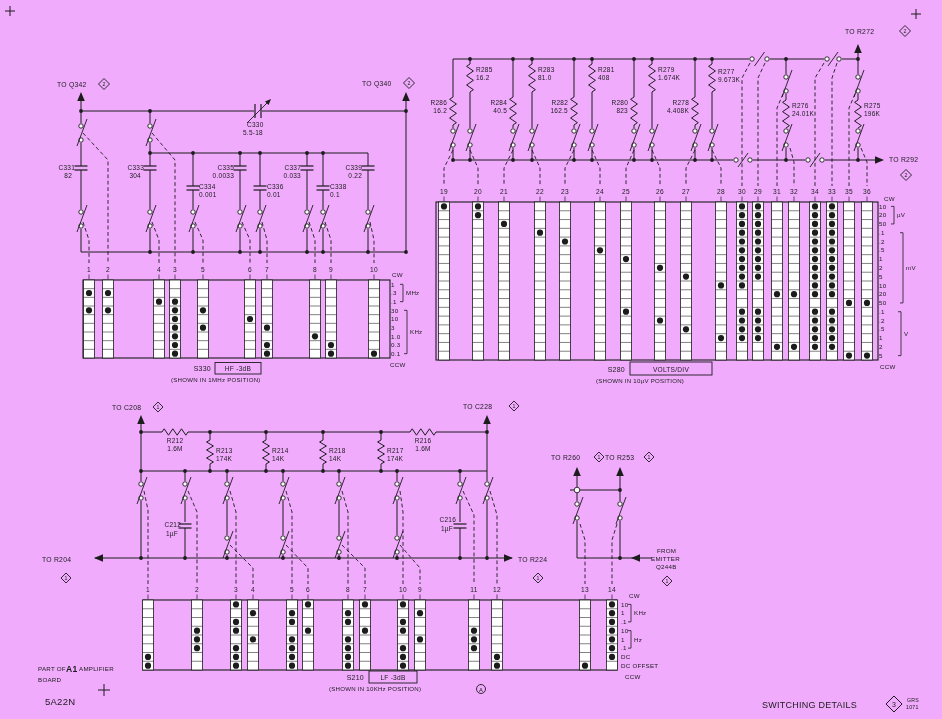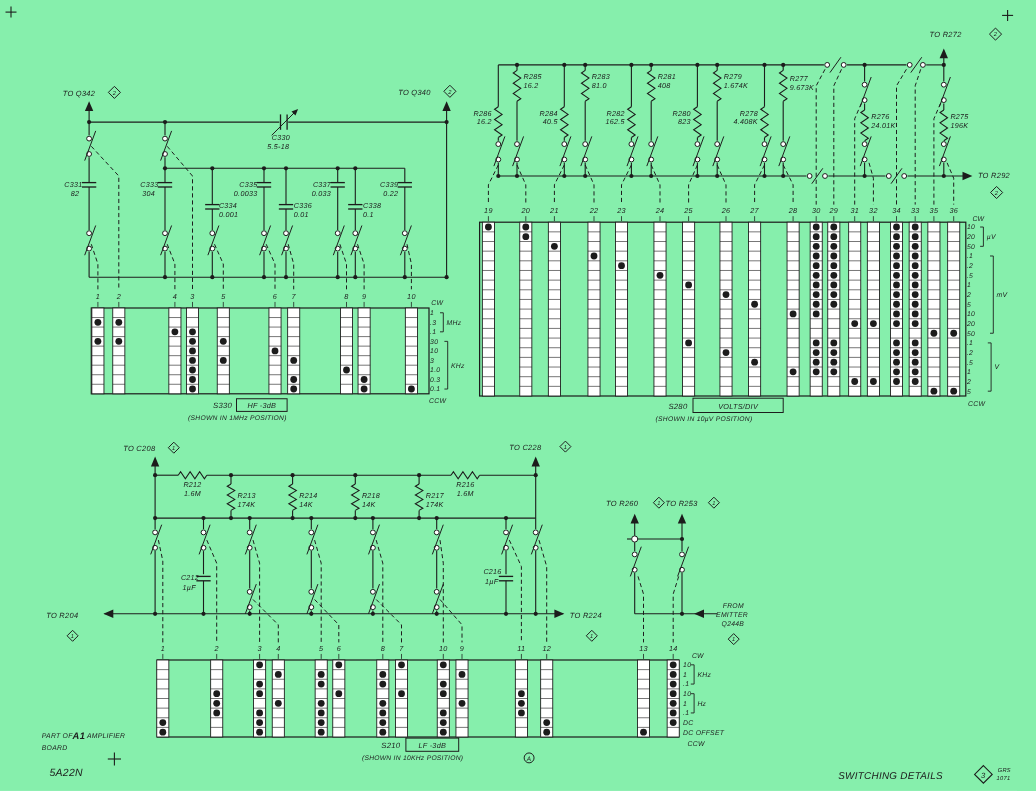--- a/index.html
+++ b/index.html
@@ -1,17 +1,17 @@
 <!DOCTYPE html>
 <html><head>
 <meta charset="utf-8">
 <style>
   html,body{margin:0;padding:0;background:#e8e8e8;}
-  .page{position:relative;width:942px;height:719px;background:#86efac;margin:0 auto;overflow:hidden;
-        font-family:"Liberation Sans", sans-serif;font-style:italic;}
+  .page{position:relative;width:942px;height:719px;background:#f0abfc;margin:0 auto;overflow:hidden;
+        font-family:"Liberation Sans", sans-serif;}
   svg text{font-family:"Liberation Sans", sans-serif; letter-spacing:0.25px;}
 </style>
 </head>
 <body>
 
 <div class="page">
   <svg id="schematic" width="942" height="719" viewBox="0 0 942 719" xmlns="http://www.w3.org/2000/svg">
       <g>
         <line x1="81" y1="94" x2="81" y2="111" stroke="#1c1c1c" stroke-width="1"></line>
         <polygon points="81,92 77.2,101 84.8,101" fill="#1c1c1c"></polygon>

